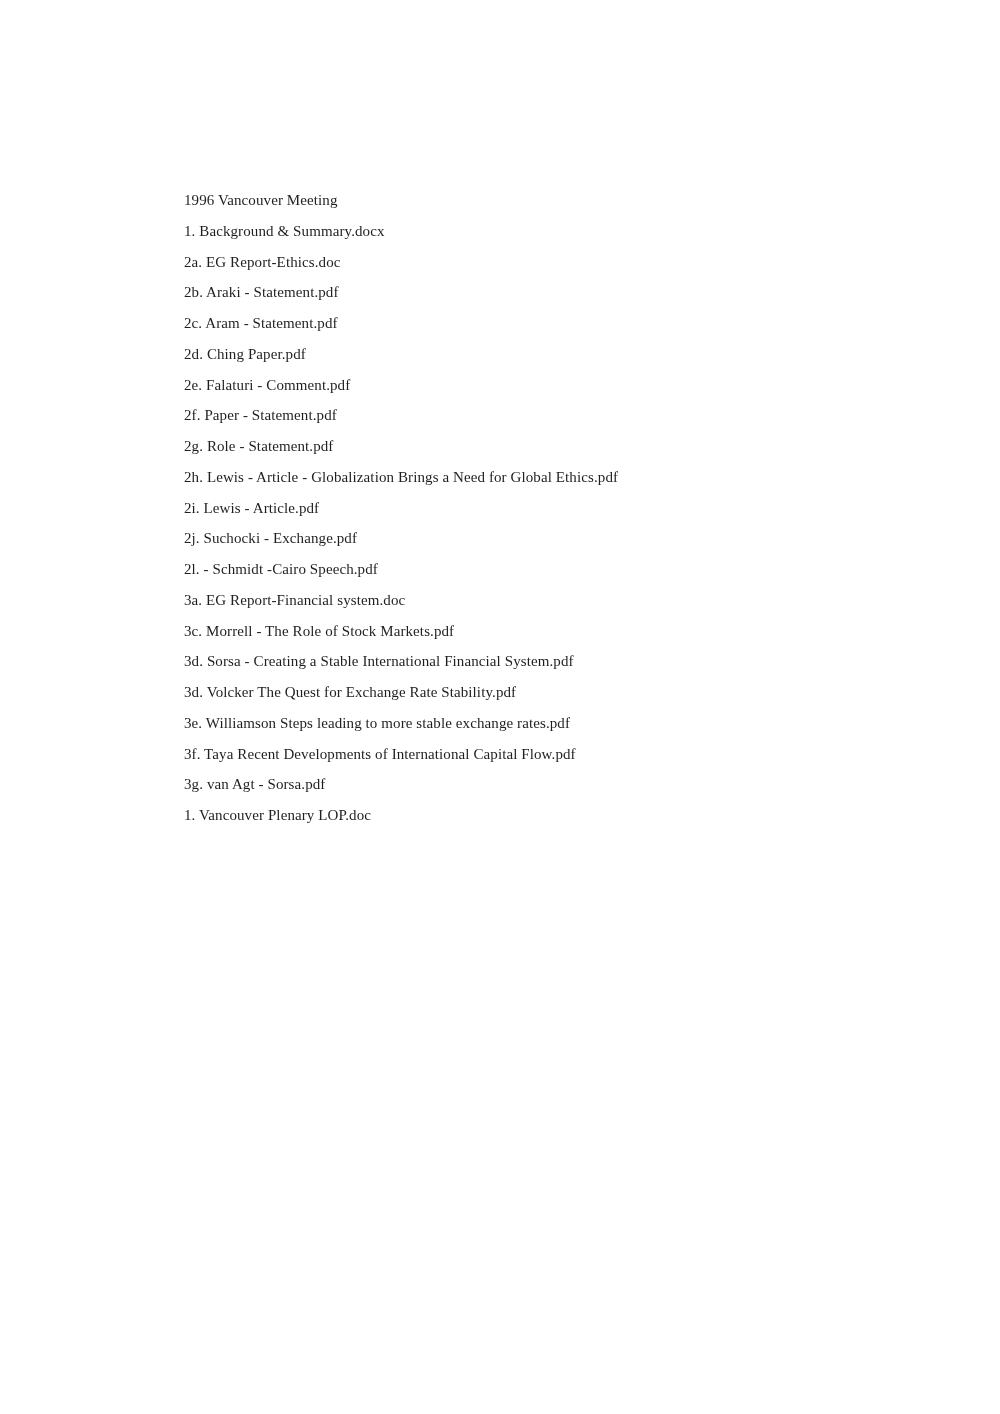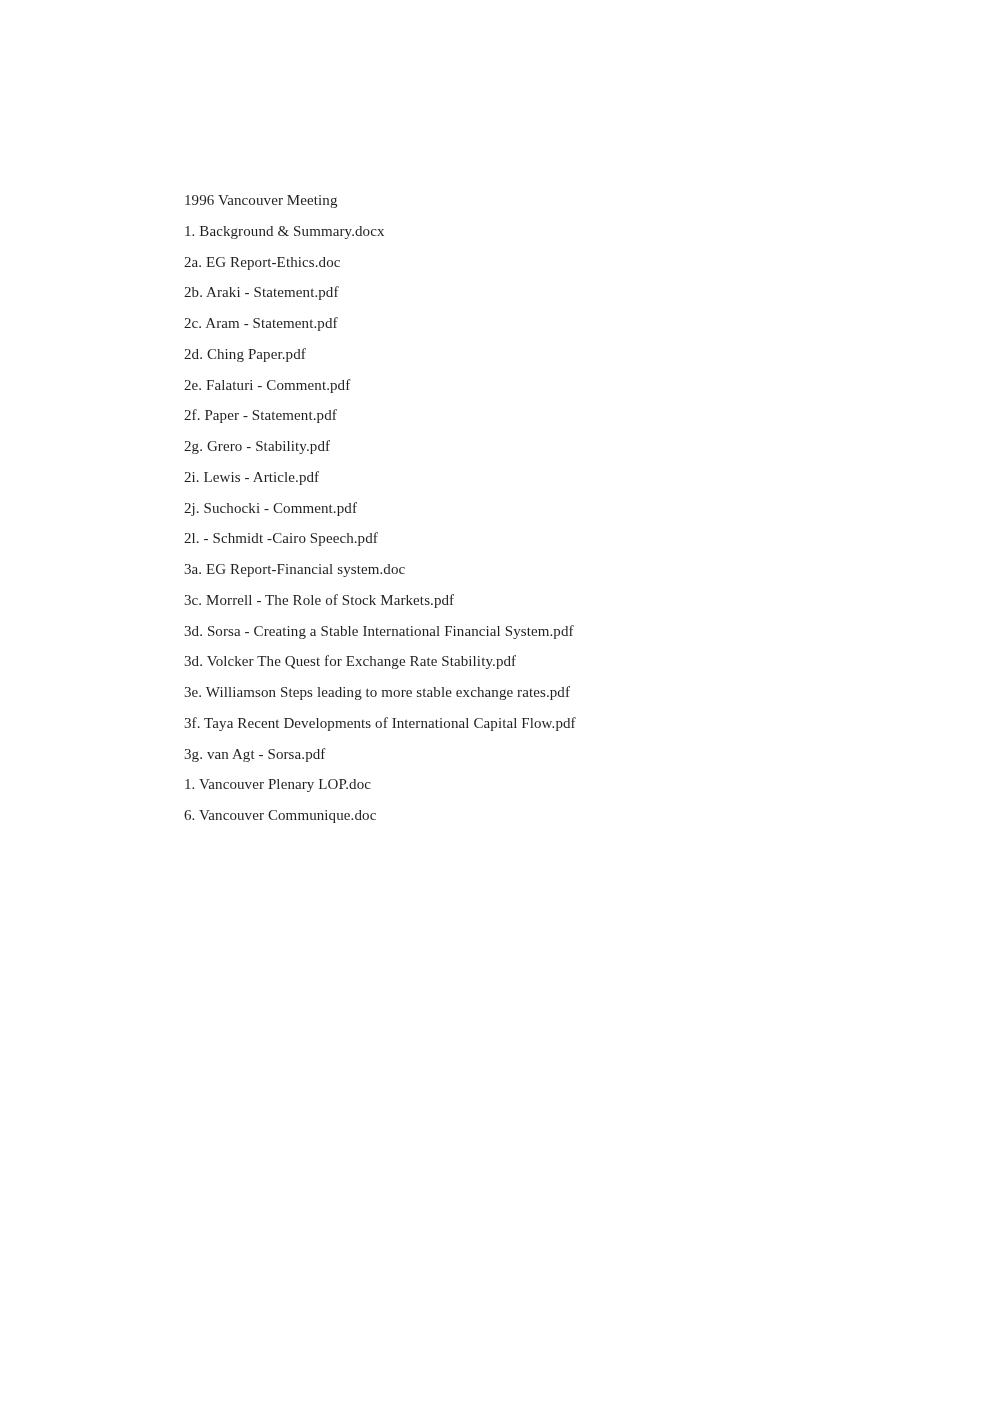--- a/index.html
+++ b/index.html
@@ -36,27 +36,27 @@
 <div class="page">
   <div class="doc-text">
     <div class="line">1996 Vancouver Meeting</div>
     <div class="line">1. Background &amp; Summary.docx</div>
     <div class="line">2a. EG Report-Ethics.doc</div>
     <div class="line">2b. Araki - Statement.pdf</div>
     <div class="line">2c. Aram - Statement.pdf</div>
     <div class="line">2d. Ching Paper.pdf</div>
     <div class="line">2e. Falaturi - Comment.pdf</div>
     <div class="line">2f. Paper - Statement.pdf</div>
-    <div class="line">2g. Grero - Stability.pdf</div>
+    <div class="line">2g. Role - Statement.pdf</div>
+    <div class="line">2h. Lewis - Article - Globalization Brings a Need for Global Ethics.pdf</div>
     <div class="line">2i. Lewis - Article.pdf</div>
-    <div class="line">2j. Suchocki - Comment.pdf</div>
+    <div class="line">2j. Suchocki - Exchange.pdf</div>
     <div class="line">2l. - Schmidt -Cairo Speech.pdf</div>
     <div class="line">3a. EG Report-Financial system.doc</div>
     <div class="line">3c. Morrell - The Role of Stock Markets.pdf</div>
     <div class="line">3d. Sorsa - Creating a Stable International Financial System.pdf</div>
     <div class="line">3d. Volcker The Quest for Exchange Rate Stability.pdf</div>
     <div class="line">3e. Williamson Steps leading to more stable exchange rates.pdf</div>
     <div class="line">3f. Taya Recent Developments of International Capital Flow.pdf</div>
     <div class="line">3g. van Agt - Sorsa.pdf</div>
     <div class="line">1. Vancouver Plenary LOP.doc</div>
-    <div class="line">6. Vancouver Communique.doc</div>
   </div>
 </div>
 
 </body></html>

